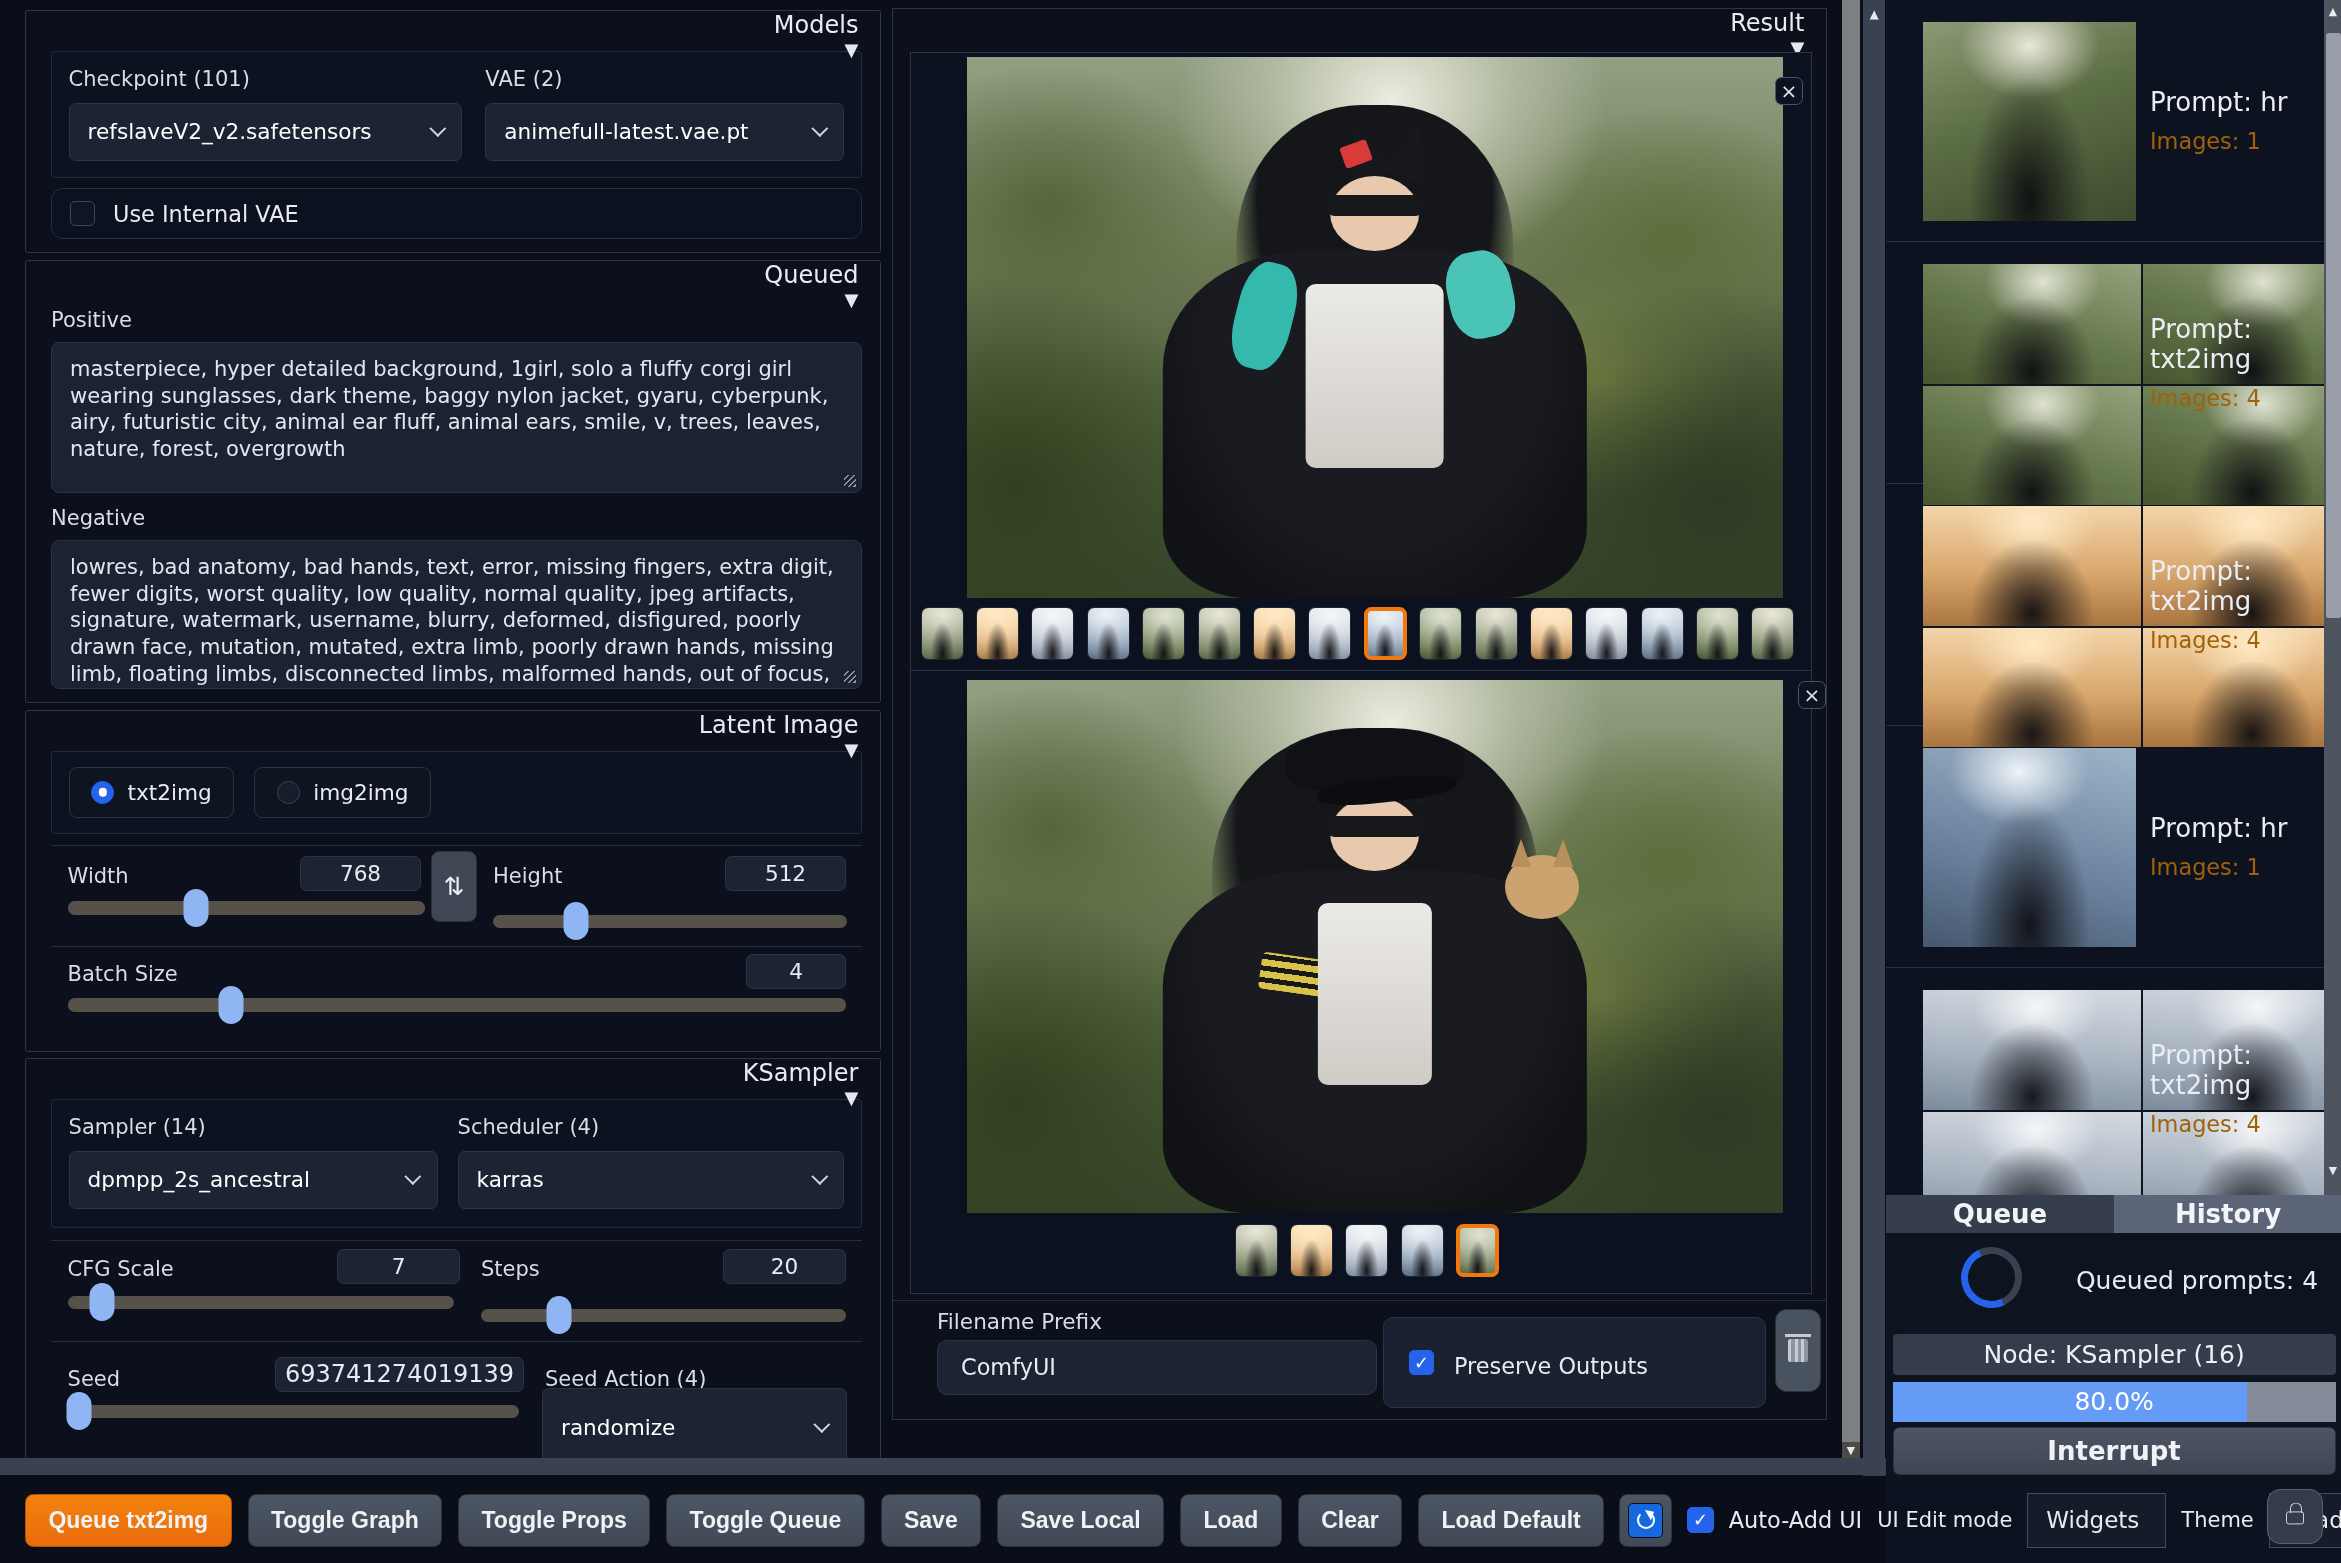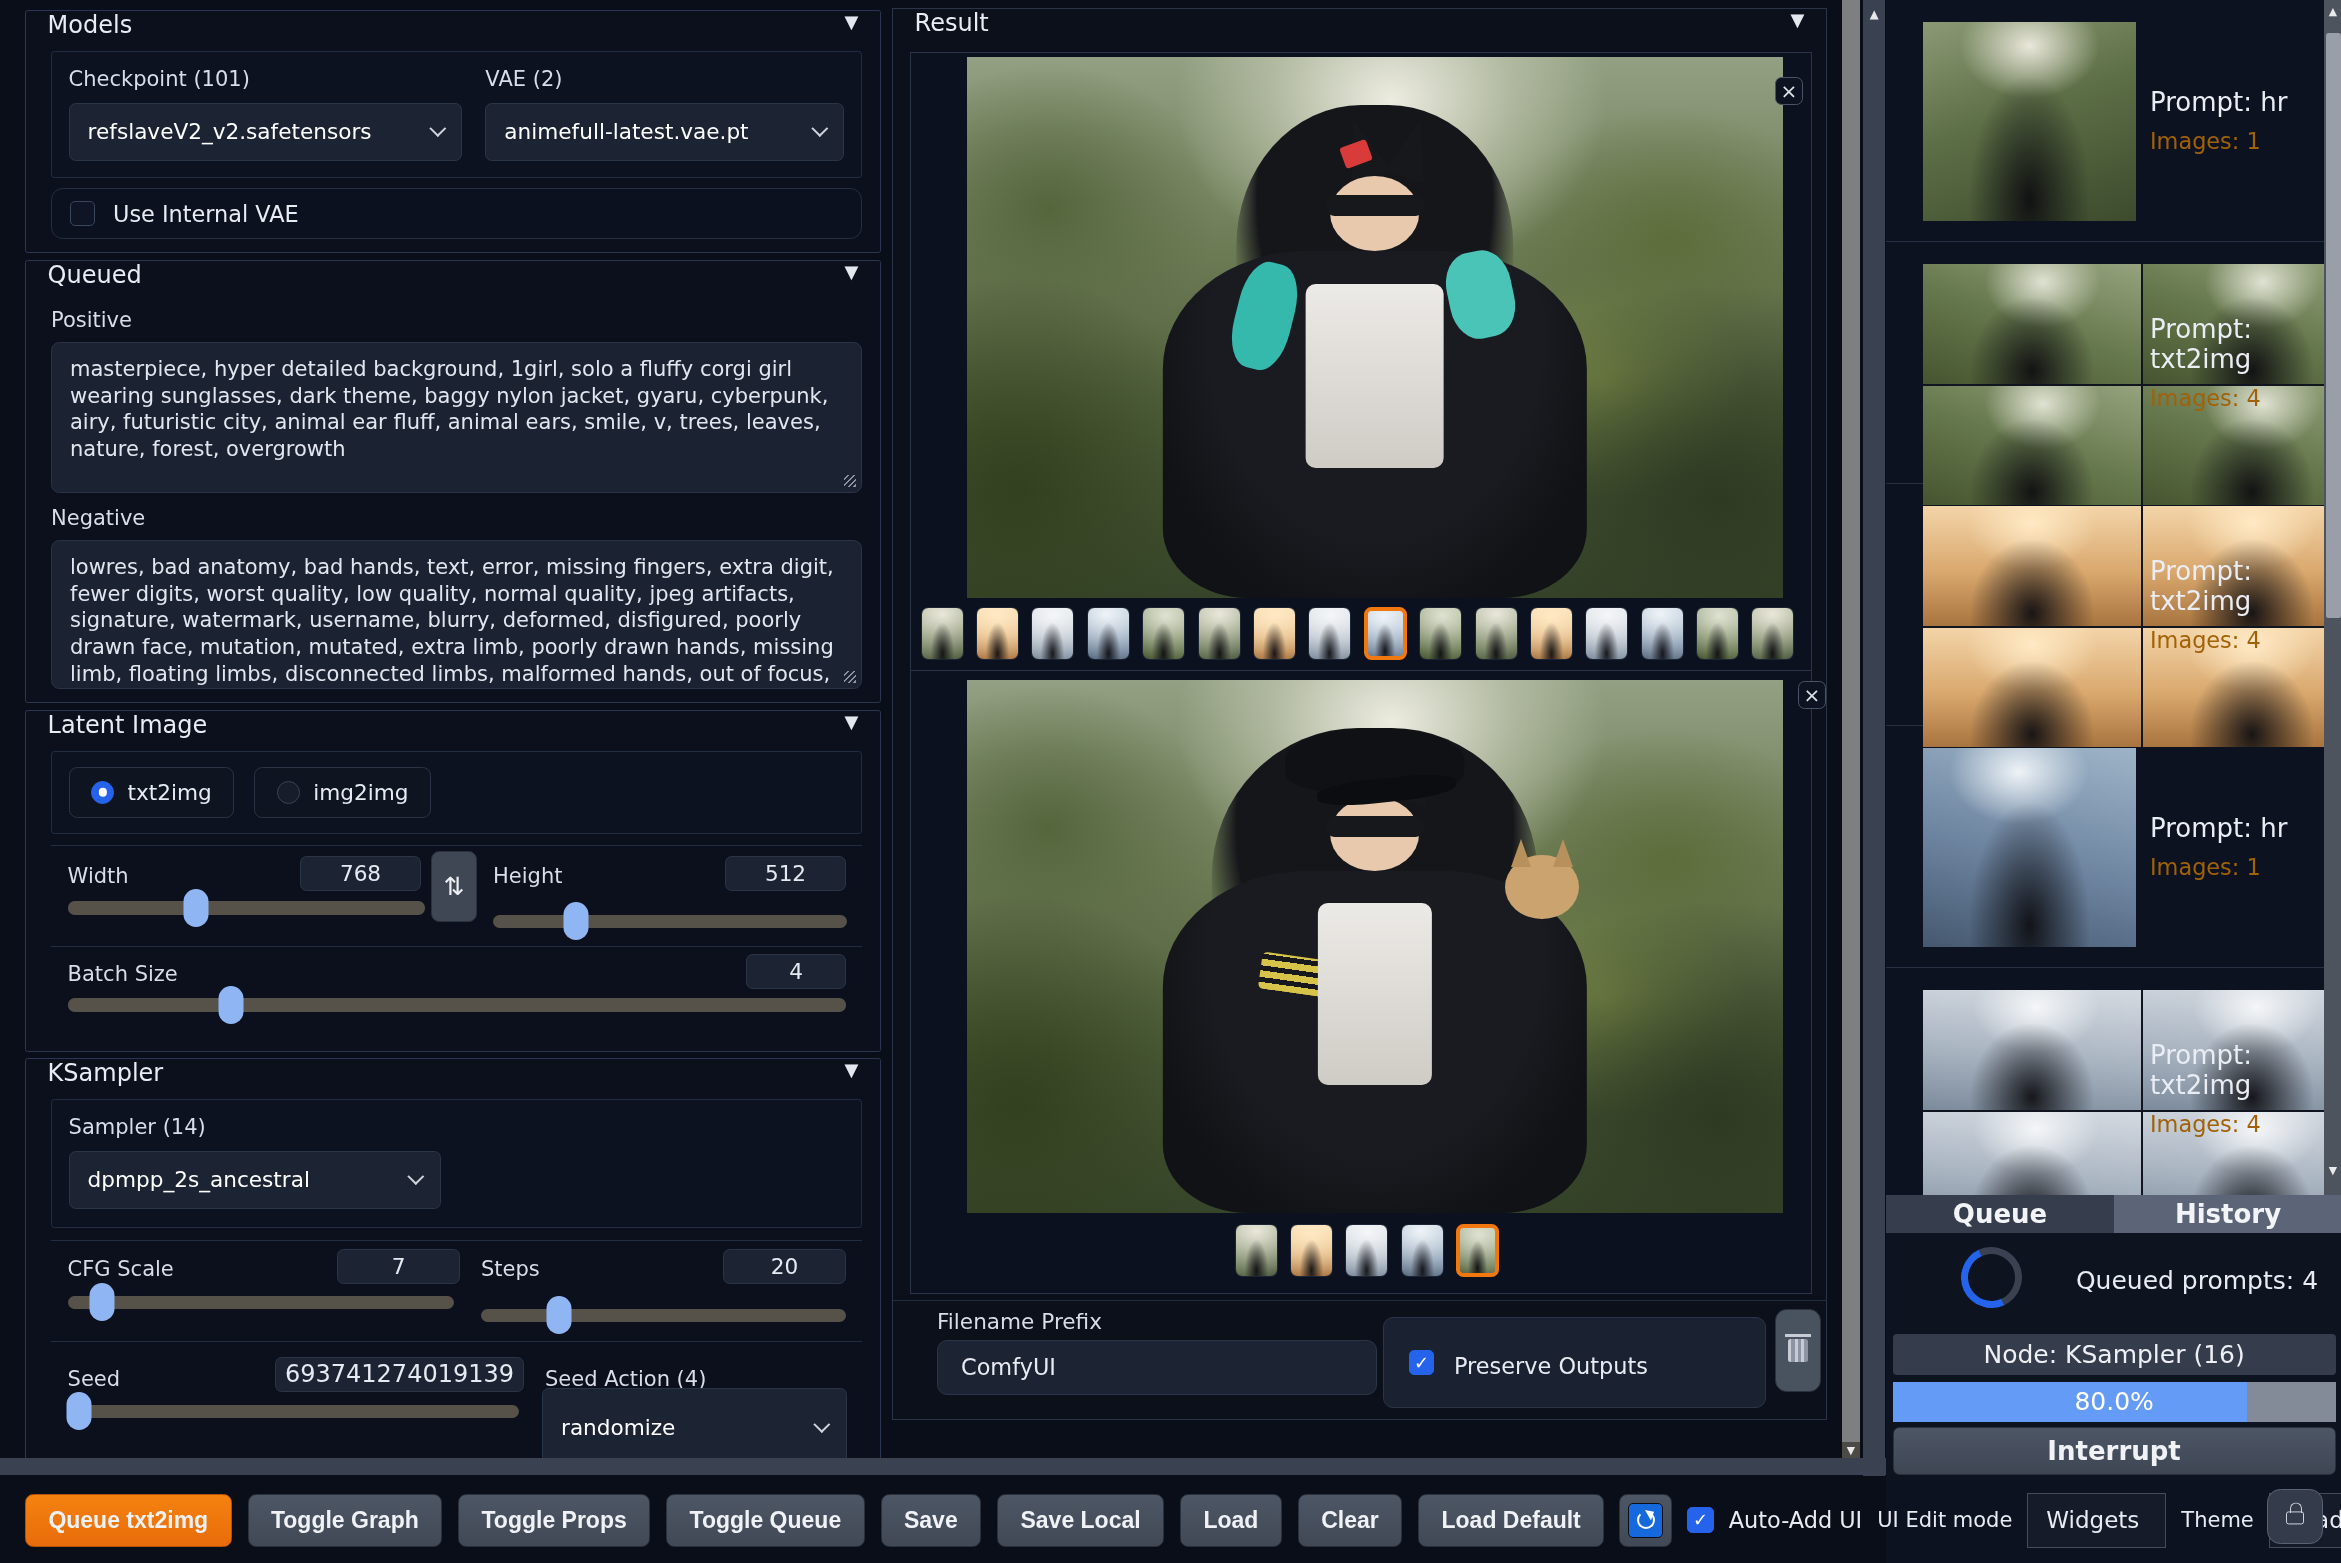--- a/index.html
+++ b/index.html
@@ -2,22 +2,22 @@
 <html style="font-size:13.3px"><head>
 <meta charset="utf-8">
 <style>
   * { margin:0; padding:0; box-sizing:border-box; }
   html,body { width:2342px; height:1564px; overflow:hidden; background:#0a0e18;
     font-family:"DejaVu Sans","Liberation Sans",sans-serif; color:#e8ebf2; }
   .abs { position:absolute; }
 
   
   .panel { background:#0b101c; border:0.8px solid #2c3650; border-radius:2.5px; }
-  .sec-head { display:flex; justify-content:space-between; align-items:flex-start;
-    height:40px; padding:0 21.6px; font-size:24px; color:#e9ecf3; }
+  .sec-head { display:flex; justify-content:space-between; align-items:flex-end;
+    height:40px; padding:0 21.6px; font-size:24px; color:#e9ecf3;flex-direction:column; }
   .tri { font-size:18px; color:#e3e7ee; }
   .card { border:0.8px solid #232d41; border-radius:3.3px; background:#0c1220; }
   .flabel { font-size:21px; color:#d8dde8; }
   .dd { display:flex; justify-content:space-between; align-items:center; height:58px;
     background:#1c2433; border:0.8px solid #2b3548; border-radius:6.6px; padding:0 18px;
     font-size:21.6px; color:#ffffff; cursor:pointer; }
   .chev { width:11.6px; height:11.6px; border-right:2.5px solid #cfd5df; border-bottom:2.5px solid #cfd5df;
     transform:rotate(45deg) translate(-2.5px,-2.5px); }
   .valbox { background:#1c2433; border:0.8px solid #2b3548; border-radius:6.6px; height:35px;
     text-align:center; font-size:21.6px; line-height:33px; color:#e6eaf2; }
@@ -272,20 +272,27 @@
     </div>
     <div class="sec-body" style="padding-bottom:0;">
       <div class="card" style="padding:15px 16.6px 18px; display:flex; gap:20px;">
         <div style="width:372px;">
           <div class="flabel" style="margin-bottom:11.6px;">Sampler (14)</div>
           <div class="dd">
             <span>dpmpp_2s_ancestral</span>
             <span class="chev"></span>
           </div>
         </div>
+        <div style="width:390px;">
+          <div class="flabel" style="margin-bottom:11.6px;">Scheduler (4)</div>
+          <div class="dd">
+            <span>karras</span>
+            <span class="chev"></span>
+          </div>
+        </div>
       </div>
       <div class="hr" style="margin-top:11.6px; position:relative; height:101px;">
         <span class="flabel abs" style="left:16.6px; top:16.6px;">CFG Scale</span>
         <span class="valbox abs" style="left:286px; top:8.3px; width:123px;">7</span>
         <span class="flabel abs" style="left:430px; top:16.6px;">Steps</span>
         <span class="valbox abs" style="left:672px; top:8.3px; width:123px;">20</span>
         <div class="slider abs" style="left:16.6px; top:55px; width:386px;">
           <div class="knob" style="left: 9%;"></div>
         </div>
         <div class="slider abs" style="left:430px; top:55px; width:365px;">

